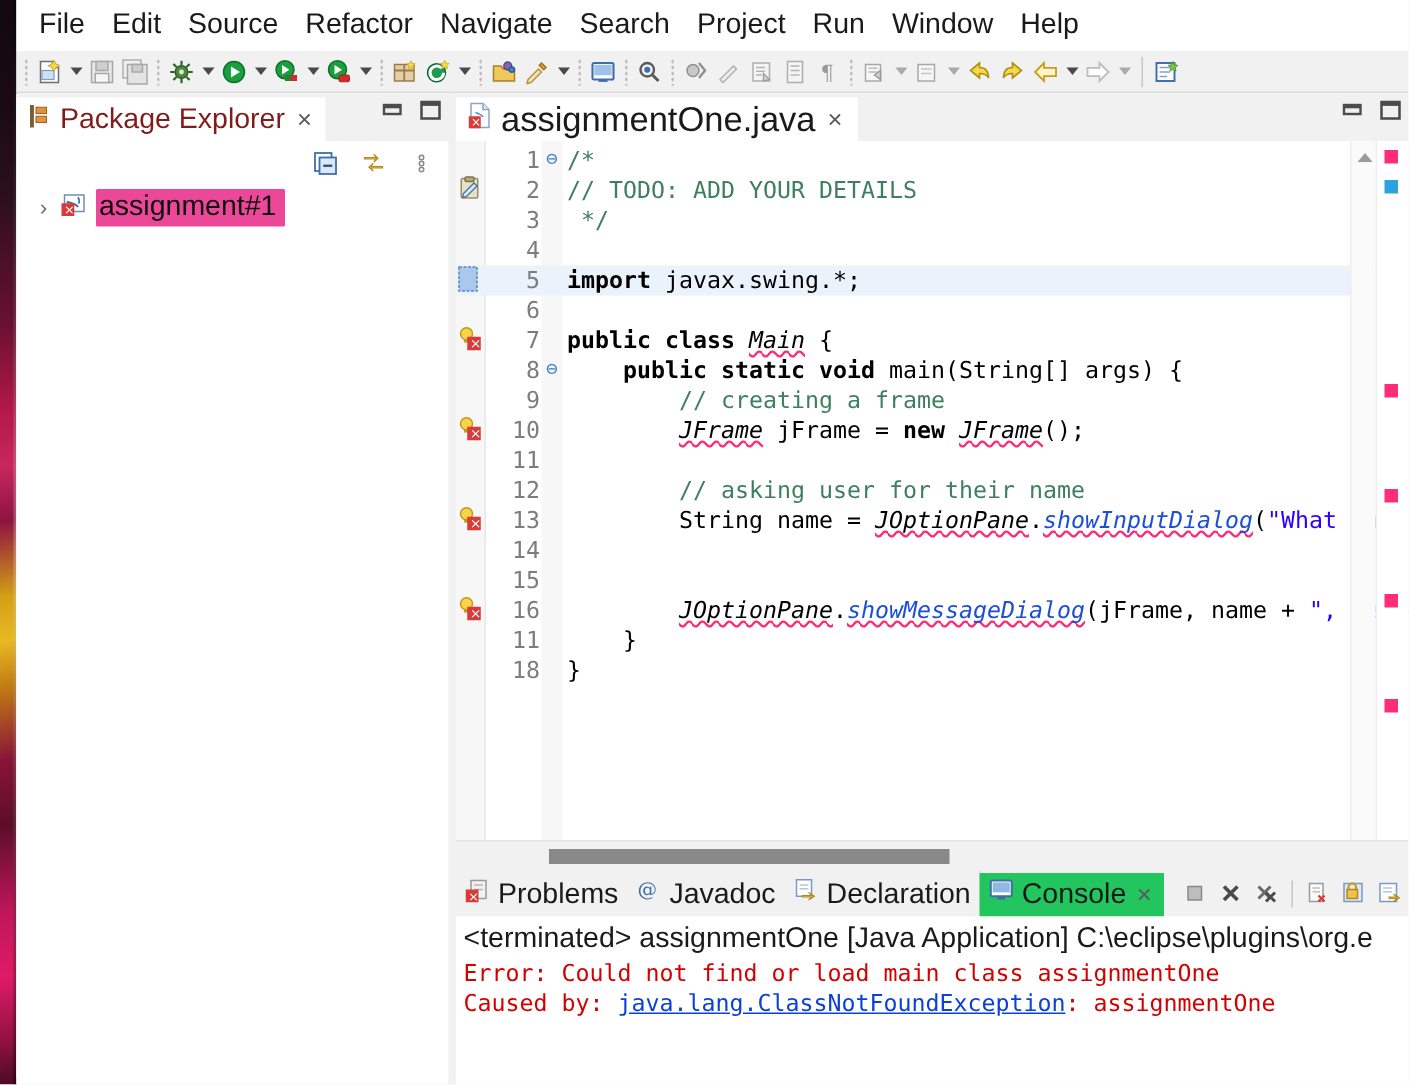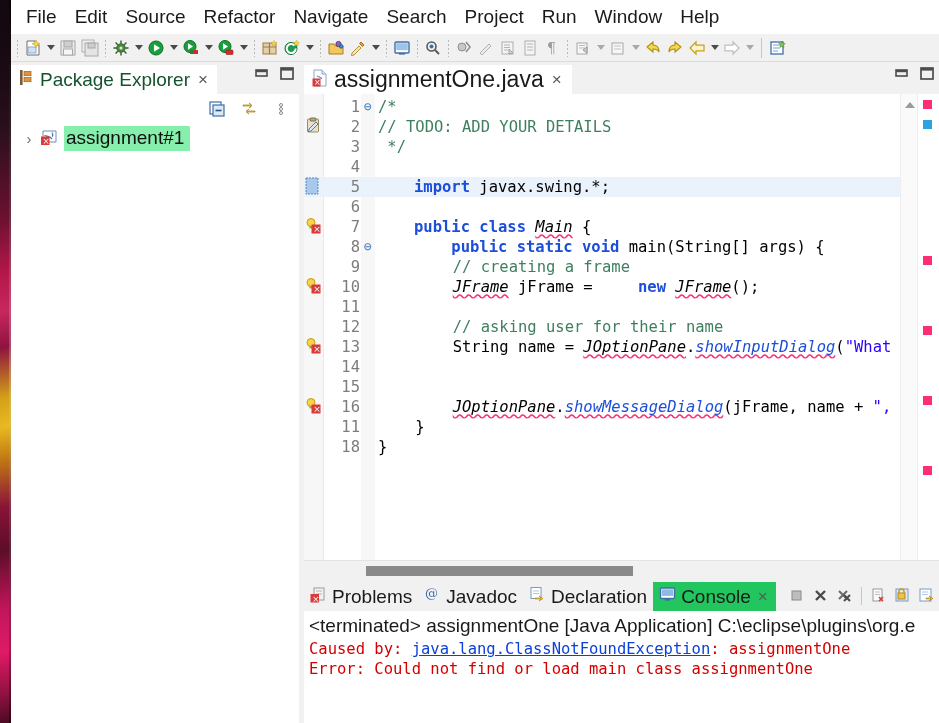--- a/index.html
+++ b/index.html
@@ -96,21 +96,21 @@
   .pe-tabstrip {
     position: relative; height: 31px; background: #f1f1f1;
   }
   .pe-tab {
     position: absolute; left: 0; top: 0; height: 31px;
     display: flex; align-items: center; gap: 6px;
     padding: 0 7px 0 8px;
     background: #ffffff;
     border-top: 2px solid #f1f1f1;
   }
-  .pe-tab-label { font-size: 19px; color: #14532d; white-space: nowrap; }
+  .pe-tab-label { font-size: 19px; color: #7f1d1d; white-space: nowrap; }
   .tab-x {
     font-size: 17px; color: #5a5a5a; line-height: 1; padding: 0 2px; cursor: default;
   }
   .pe-winbtns {
     position: absolute; right: 4px; top: 3px; display: flex; gap: 10px; align-items: center;
   }
   .pe-toolbar {
     height: 30px; background: #ffffff;
     display: flex; align-items: center; justify-content: flex-end;
     gap: 12px; padding-right: 8px;
@@ -118,21 +118,21 @@
   .pe-tool { width: 20px; height: 20px; display:flex;align-items:center;justify-content:center;cursor:default; }
   .pe-body { position: relative; background: #ffffff; height: 595px; }
   .tree-row {
     display: flex; align-items: center; gap: 5px;
     padding: 2px 4px 2px 12px; height: 28px;
   }
   .tree-arrow {
     width: 12px; font-size: 15px; color: #6b6b6b; text-align: center; cursor: default;
   }
   .tree-label {
-    font-size: 19px; color: #0f0f0f; background: #86efac;
+    font-size: 19px; color: #0f0f0f; background: #ec4899;
     padding: 1px 6px 2px 2px; border-radius: 1px; white-space: nowrap;
   }
 
   
   .vsplit {
     position: absolute; left: 288px; top: 63px; width: 5px; height: 660px;
     background: #f1f1f1;
   }
 
   
@@ -177,21 +177,21 @@
     position: absolute; left: 20px; width: 36px; text-align: right;
     color: #7d7d7d; font-family: "DejaVu Sans Mono", monospace; font-size: 15.5px;
   }
   .fold {
     position: absolute; left: 58px; width: 12px; text-align: center;
     color: #3b7fc4; font-size: 13px; font-family: "DejaVu Sans Mono", monospace;
   }
   .src { position: absolute; left: 74px; white-space: pre; }
 
   
-  .kw  { color: #1d4ed8; font-weight: bold; margin-left: 36px; }
+  .kw  { color: #000000; font-weight: bold; }
   .cmt { color: #3f7f5f; }
   .str { color: #2a00ff; }
   .pln { color: #000000; }
   .mth { color: #1d4ed8; font-style: italic; text-decoration: underline; text-decoration-color: #c8c8c8; }
   .err { text-decoration: underline wavy #ff2d78; text-decoration-skip-ink: none; font-style: italic; }
 
   
   .gm {
     position: absolute; left: 1px; width: 18px; height: 18px;
   }
@@ -772,20 +772,20 @@
                 <path d="M4 5h6M4 7.5h6" stroke="#b3c8de"></path>
                 <path d="M8 11h5l-2-2 4 2.5-4 2.5 2-2H8z" fill="#f0c14b" stroke="#b18a1c" stroke-width=".7"></path>
               </svg>
             </span>
           </div>
         </div>
 
       <div class="console-body">
         <div class="console-head">&lt;terminated&gt; assignmentOne [Java Application] C:\eclipse\plugins\org.e</div>
         <div id="consolelines">
+            <div class="console-line"><span>Error: Could not find or load main class assignmentOne</span></div>
             <div class="console-line"><span>Caused by: </span><span class="console-link">java.lang.ClassNotFoundException</span><span>: assignmentOne</span></div>
-            <div class="console-line"><span>Error: Could not find or load main class assignmentOne</span></div>
           </div>
       </div>
     </div>
 
   </div>
 </div>
 
 </body></html>

